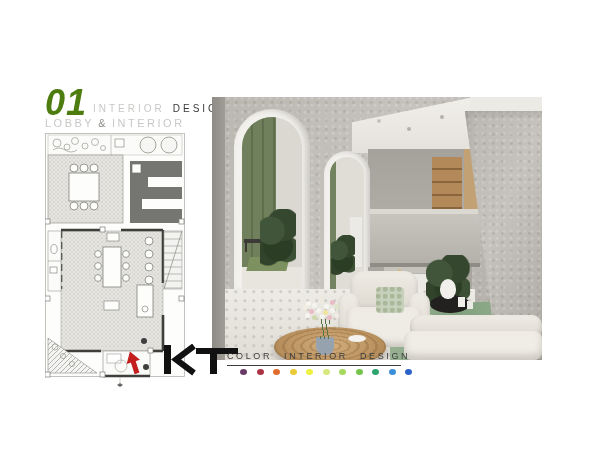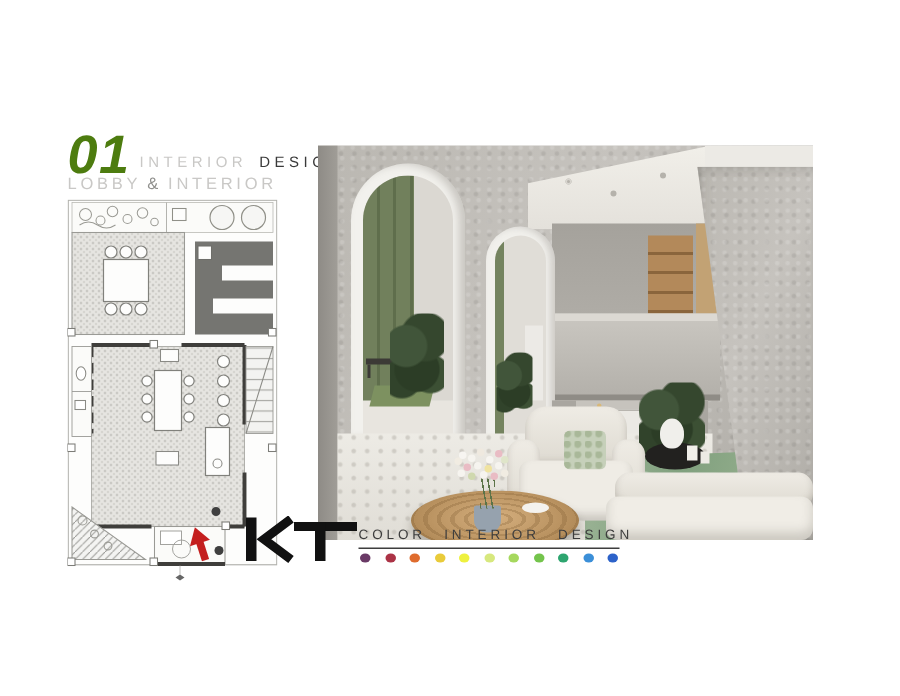--- a/index.html
+++ b/index.html
@@ -38,21 +38,21 @@
     repeating-radial-gradient(ellipse at 50% 48%, rgba(120,86,44,.25) 0 3px, rgba(0,0,0,0) 3px 9px),
     radial-gradient(ellipse at 50% 45%, #d4ae7d 0%, #bb9462 55%, #a07a48 100%);}
   .cushion{background:linear-gradient(#efece5,#ddd9d0);box-shadow:inset 0 -3px 5px rgba(120,115,105,.35);}
   .flowers{width:5px;height:5px;border-radius:50%;background:#f7f5f1;
     box-shadow: 6px 2px 0 #f6f4ef, 12px -2px 0 #efe9df, 18px 3px 0 #f7f5f1, 24px -1px 0 #e9bcc4,
      3px 8px 0 #e9bcc4, 10px 7px 0 #f6f4ef, 17px 9px 0 #f0e3a0, 24px 7px 0 #f6f4ef,
      -3px 4px 0 #f1ece2, 28px 3px 0 #dfe5c9, 14px 13px 0 #f6f4ef, 6px 14px 0 #cfd8ae,
      21px 14px 0 #e9bcc4, -1px 12px 0 #f6f4ef, 28px 12px 0 #f1ece2;}
 
   
-  .tagline{left:239px;top:351px;width:174px;font-size:9px;letter-spacing:2.6px;word-spacing:7px;
+  .tagline{left:227px;top:351px;width:174px;font-size:9px;letter-spacing:2.6px;word-spacing:7px;
     color:#3d3d3d;white-space:nowrap;border-bottom:1px solid #3d3d3d;padding-bottom:4px;z-index:30;text-align:center;}
   .dots{left:240px;top:369px;width:172px;display:flex;justify-content:space-between;z-index:30;}
   .dot{width:7px;height:6px;border-radius:50%;display:inline-block;}
   .ktsvg{left:163px;top:344px;z-index:30;}
 </style>
 </head>
 <body>
 
 <div class="canvas">
 

